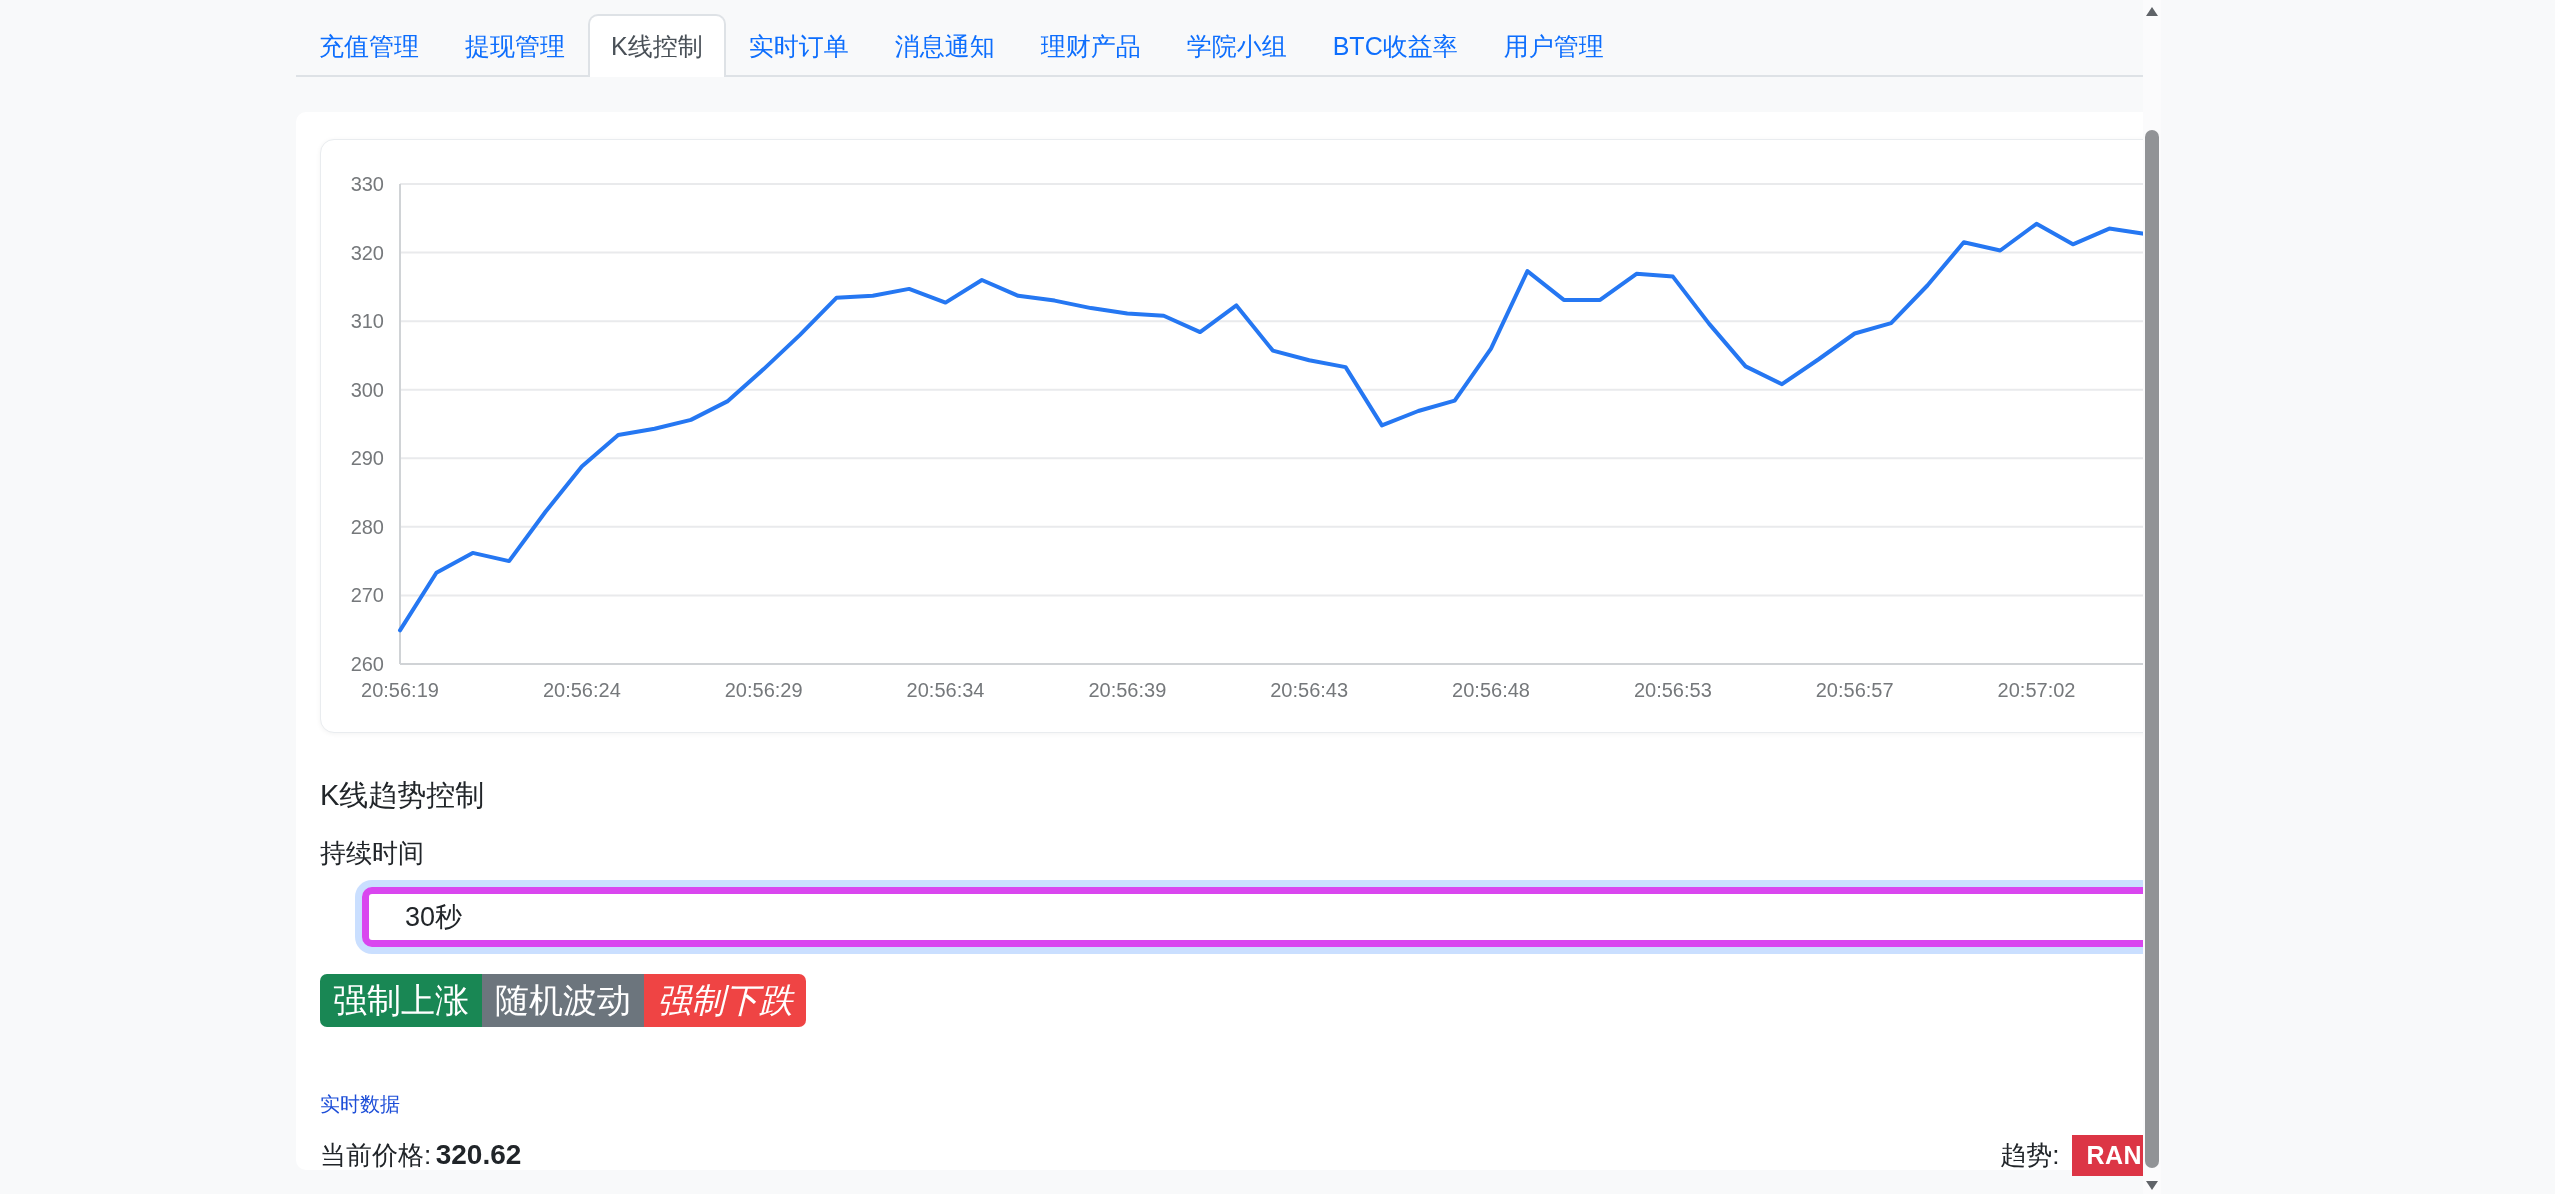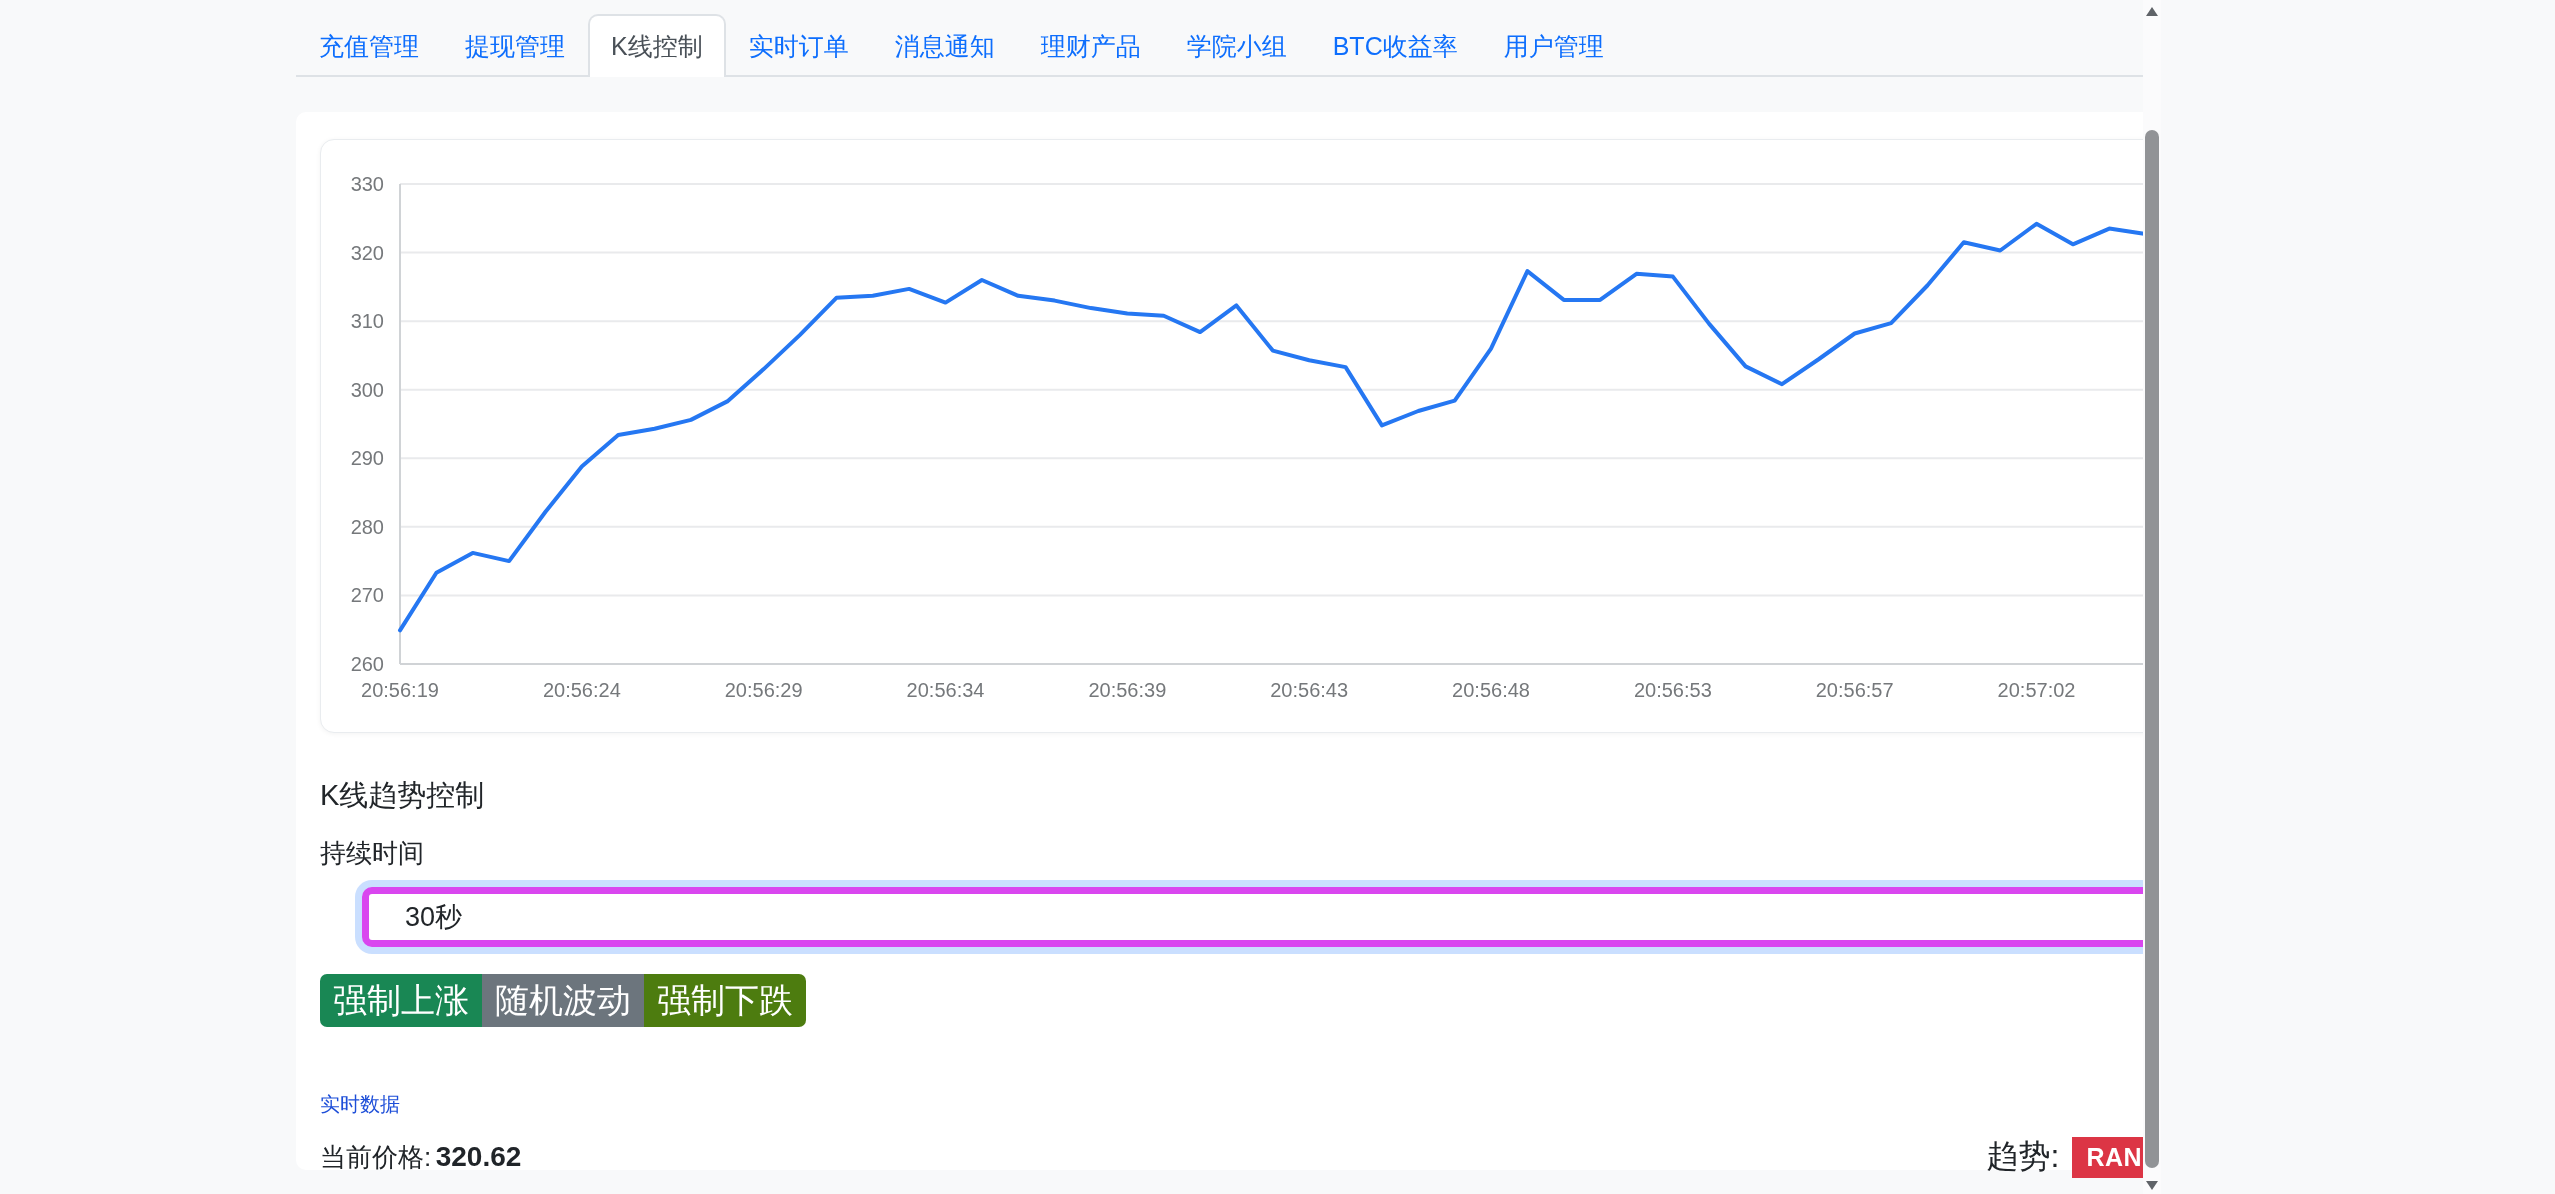--- a/index.html
+++ b/index.html
@@ -29,28 +29,28 @@
                     outline:none; font-size:27px; color:#212529; padding:0 36px;
                     box-shadow:0 0 0 7px rgba(13,110,253,0.22); font-family:"Liberation Sans", sans-serif;margin-left:42px; }
 
   .btn-group { margin-top:27px; display:inline-flex; }
   .btn { height:53px; padding:17px 13px; font-size:34px; color:#fff; border:none; cursor:pointer;
          display:flex; align-items:center; justify-content:center; font-family:"Liberation Sans", sans-serif; }
   .btn:first-child { border-radius:7px 0 0 7px; }
   .btn:last-child  { border-radius:0 7px 7px 0; }
   .btn-success { background:#198754; }
   .btn-secondary { background:#6c757d; }
-  .btn-danger { background:#4d7c0f; }
+  .btn-danger { background:#ef4444;font-style:italic; }
 
   .rt-title { margin-top:64px; font-size:20px; color:#1d4ed8; }
   .price-row { margin-top:17px; display:flex; justify-content:space-between; align-items:center; width:1897px;gap:16px; }
   .price-label { font-size:26px; color:#212529; }
   .price-value { font-size:28px; font-weight:bold; color:#212529; }
   .trend-wrap { display:flex; align-items:center; }
-  .trend-label { font-size:32px; color:#212529; }
+  .trend-label { font-size:26px; color:#212529; }
   .trend-badge { margin-left:12px; display:inline-block; background:#dc3545; color:#fff; font-weight:bold;
                  font-size:25px; padding:6px 15px; border-radius:0; letter-spacing:0.5px; }
 
   
   .scrollbar { position:absolute; right:0; top:0; width:18px; height:1194px; background:#fbfbfc; }
   .sb-up { position:absolute; top:7px; left:3px; width:0; height:0;
            border-left:6px solid transparent; border-right:6px solid transparent; border-bottom:9px solid #5f6368; }
   .sb-down { position:absolute; bottom:4px; left:3px; width:0; height:0;
            border-left:6px solid transparent; border-right:6px solid transparent; border-top:9px solid #5f6368; }
   .sb-thumb { position:absolute; top:130px; left:2px; width:14px; height:1038px; background:#919396; border-radius:7px; }

